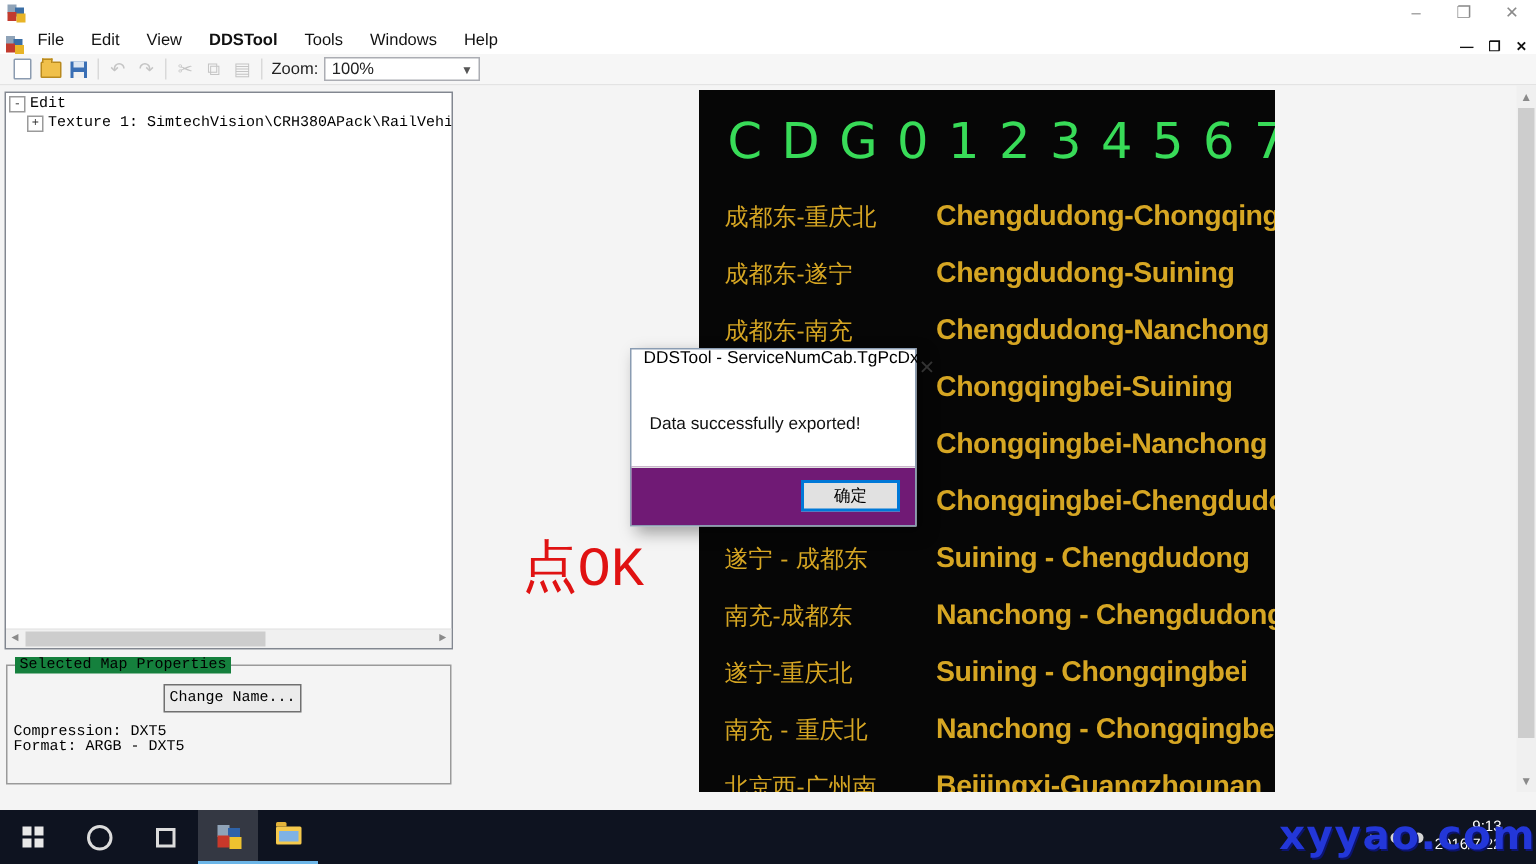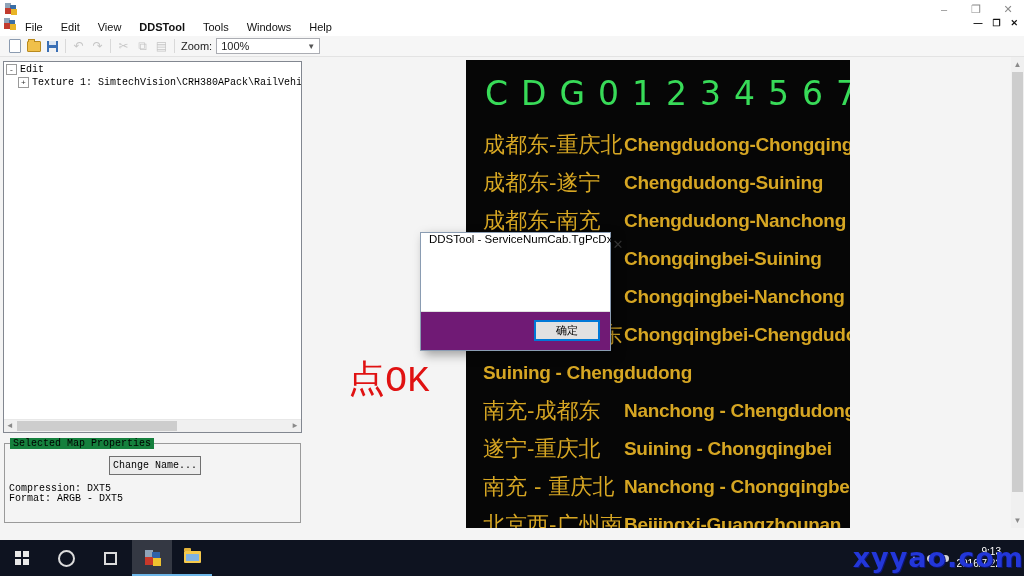--- a/index.html
+++ b/index.html
@@ -13,21 +13,21 @@
   .app-icon i{position:absolute;width:6px;height:6px;}
   .app-icon .q1{left:0;top:0;background:#8fa3b8;}
   .app-icon .q2{left:5px;top:2px;background:#3a6ea5;}
   .app-icon .q3{left:0;top:5px;background:#c23b2e;}
   .app-icon .q4{left:6px;top:6px;background:#e8b427;}
   .title-text{font-size:11px;color:#444;margin-left:7px;white-space:nowrap;}
   .win-controls{margin-left:auto;display:flex;align-items:center;height:100%;}
   .win-btn{width:32px;height:18px;display:flex;align-items:center;justify-content:center;
            color:#8a8a8a;font-size:11px;line-height:1;}
   .menubar{position:absolute;left:0;top:18px;width:1024px;height:18px;background:#ffffff;
-           display:flex;align-items:flex-start;font-size:11px;color:#111;}
+           display:flex;align-items:flex-end;font-size:11px;color:#111;}
   .menu-items{display:flex;align-items:center;height:100%;}
   .menu-items > div{padding:0 9px;height:100%;display:flex;align-items:center;cursor:default;}
   .menu-items > div:nth-of-type(4){font-weight:bold;}
   .mdi-controls{margin-left:auto;display:flex;align-items:center;margin-right:6px;gap:10px;
                 color:#111;font-size:9px;font-weight:bold;}
   .toolbar{position:absolute;left:0;top:36px;width:1024px;height:21px;background:#f6f6f6;
            border-bottom:1px solid #e3e3e3;display:flex;align-items:center;padding-left:5px;box-sizing:border-box;}
   .tb-btn{width:19px;height:17px;display:flex;align-items:center;justify-content:center;flex:0 0 auto;}
   .tb-sep{width:1px;height:14px;background:#d9d9d9;margin:0 3px;flex:0 0 auto;}
   .tb-btn.disabled{opacity:.35;filter:grayscale(1);}
@@ -68,21 +68,21 @@
               font-family:"Liberation Mono",monospace;font-size:10px;}
   .prop-line1{position:absolute;left:4px;top:39px;}
   .prop-line2{position:absolute;left:4px;top:49px;}
 
   
   .texture{position:absolute;left:466px;top:3px;width:384px;height:468px;background:#060606;
            overflow:hidden;}
   .tex-header{height:66px;display:flex;align-items:center;padding-left:19px;
               font-family:"DejaVu Sans",sans-serif;font-size:33px;font-weight:500;letter-spacing:13px;}
   .tex-row{height:38px;display:flex;align-items:center;padding-left:17px;white-space:nowrap;}
-  .tex-cn{width:141px;flex:0 0 auto;font-family:"DejaVu Serif","DejaVu Sans",serif;font-size:22px;}
+  .tex-cn{width:141px;flex:0 0 auto;font-family:"DejaVu Serif","DejaVu Sans",serif;font-size:16px;}
   .tex-en{font-family:"Liberation Sans",sans-serif;font-size:19px;font-weight:bold;letter-spacing:-0.3px;}
 
   .vscroll{position:absolute;right:0;top:0;width:13px;height:471px;background:#f0f0f0;}
   .vs-arrow{position:absolute;left:0;width:13px;height:13px;color:#8a8a8a;font-size:8px;display:flex;
             align-items:center;justify-content:center;}
   .vs-arrow.up{top:1px;} .vs-arrow.down{bottom:1px;}
   .vs-thumb{position:absolute;left:1px;top:15px;width:11px;height:420px;background:#cdcdcd;}
 
   
   .annotation{position:absolute;left:348px;top:306px;font-family:Liberation Mono, monospace;
@@ -257,20 +257,21 @@
           <span class="tex-cn"></span>
           <span class="tex-en">Chongqingbei-Nanchong</span>
         </div>
 
         <div class="tex-row" style="color: rgb(214, 166, 35);">
           <span class="tex-cn">重庆北-成都东</span>
           <span class="tex-en">Chongqingbei-Chengdudong</span>
         </div>
 
         <div class="tex-row" style="color: rgb(214, 166, 35);">
+          <span class="tex-cn">遂宁 -  成都东</span>
           <span class="tex-en">Suining - Chengdudong</span>
         </div>
 
         <div class="tex-row" style="color: rgb(214, 166, 35);">
           <span class="tex-cn">南充-成都东</span>
           <span class="tex-en">Nanchong - Chengdudong</span>
         </div>
 
         <div class="tex-row" style="color: rgb(214, 166, 35);">
           <span class="tex-cn">遂宁-重庆北</span>
@@ -295,20 +296,21 @@
     <div class="vs-arrow down">▼</div>
   </div>
 
   <div class="annotation" style="color: rgb(224, 18, 18);">点OK</div>
 
   <div class="dialog">
     <div class="dlg-title">
       <span class="dlg-title-text">DDSTool - ServiceNumCab.TgPcDx</span>
       <span class="dlg-close">✕</span>
     </div>
+    <div class="dlg-body">Data successfully exported!</div>
     <div class="dlg-footer">
       <div class="dlg-ok">确定</div>
     </div>
   </div>
 
 </div>
 
 <div class="taskbar">
   <div class="tb-item">
     <div class="start-grid">

